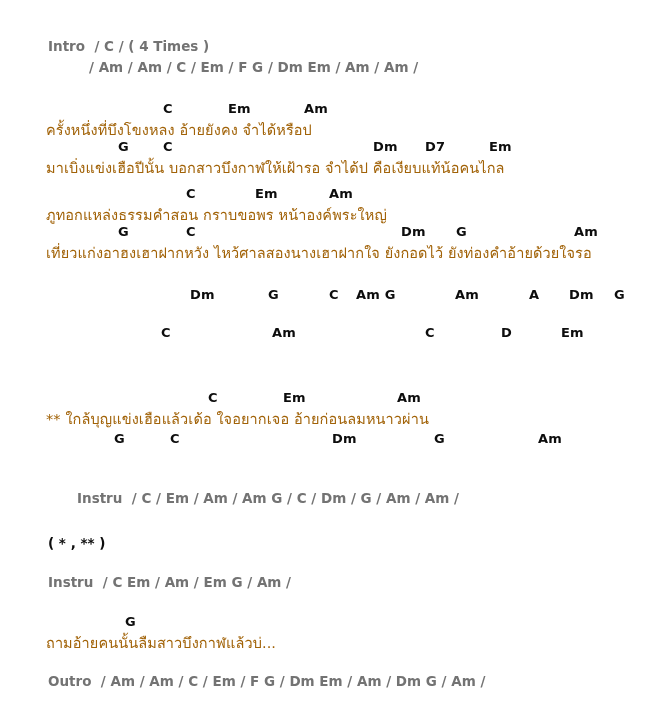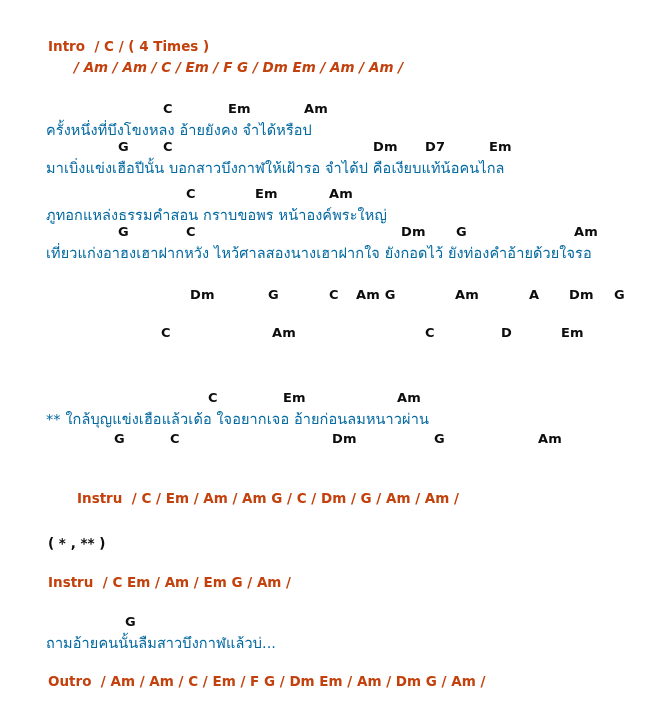--- a/index.html
+++ b/index.html
@@ -33,43 +33,43 @@
     font-weight: bold;
     font-size: 13px;
     letter-spacing: 0.2px;
     color: #0d0d0d;
   }
   
   .section {
     font-family: "DejaVu Sans", "Liberation Sans", sans-serif;
     font-weight: bold;
     font-size: 13.5px;
-    color: #c2410c;
+    color: #737373;
   }
   
   .lyric {
     font-family: "DejaVu Sans", "Liberation Sans", sans-serif;
     font-size: 14.5px;
     font-weight: normal;
-    color: #0369a1;
+    color: #a16207;
     letter-spacing: 0.1px;
   }
   .marker {
     font-family: "DejaVu Sans", "Liberation Sans", sans-serif;
     font-weight: bold;
     font-size: 13.5px;
     color: #0d0d0d;
   }
 </style>
 </head>
 <body>
 
 <div id="sheet" style="background: rgb(255, 255, 255);">
     <div class="run section" style="left: 48px; top: 40px;">Intro  / C / ( 4 Times )</div>
-    <div class="run section" style="left: 74px; top: 61px; font-style: italic;">/ Am / Am / C / Em / F G / Dm Em / Am / Am /</div>
+    <div class="run section" style="left: 89px; top: 61px;">/ Am / Am / C / Em / F G / Dm Em / Am / Am /</div>
     <div class="run chord" style="left: 163px; top: 102px;">C</div>
     <div class="run chord" style="left: 228px; top: 102px;">Em</div>
     <div class="run chord" style="left: 304px; top: 102px;">Am</div>
     <div class="run lyric" style="left: 46px; top: 123px;">ครั้งหนึ่งที่บึงโขงหลง อ้ายยังคง จำได้หรือป</div>
     <div class="run chord" style="left: 118px; top: 140px;">G</div>
     <div class="run chord" style="left: 163px; top: 140px;">C</div>
     <div class="run chord" style="left: 373px; top: 140px;">Dm</div>
     <div class="run chord" style="left: 425px; top: 140px;">D7</div>
     <div class="run chord" style="left: 489px; top: 140px;">Em</div>
     <div class="run lyric" style="left: 46px; top: 161px;">มาเบิ่งแข่งเฮือปีนั้น บอกสาวบึงกาฬให้เฝ้ารอ จำได้ป คือเงียบแท้น้อคนไกล</div>

